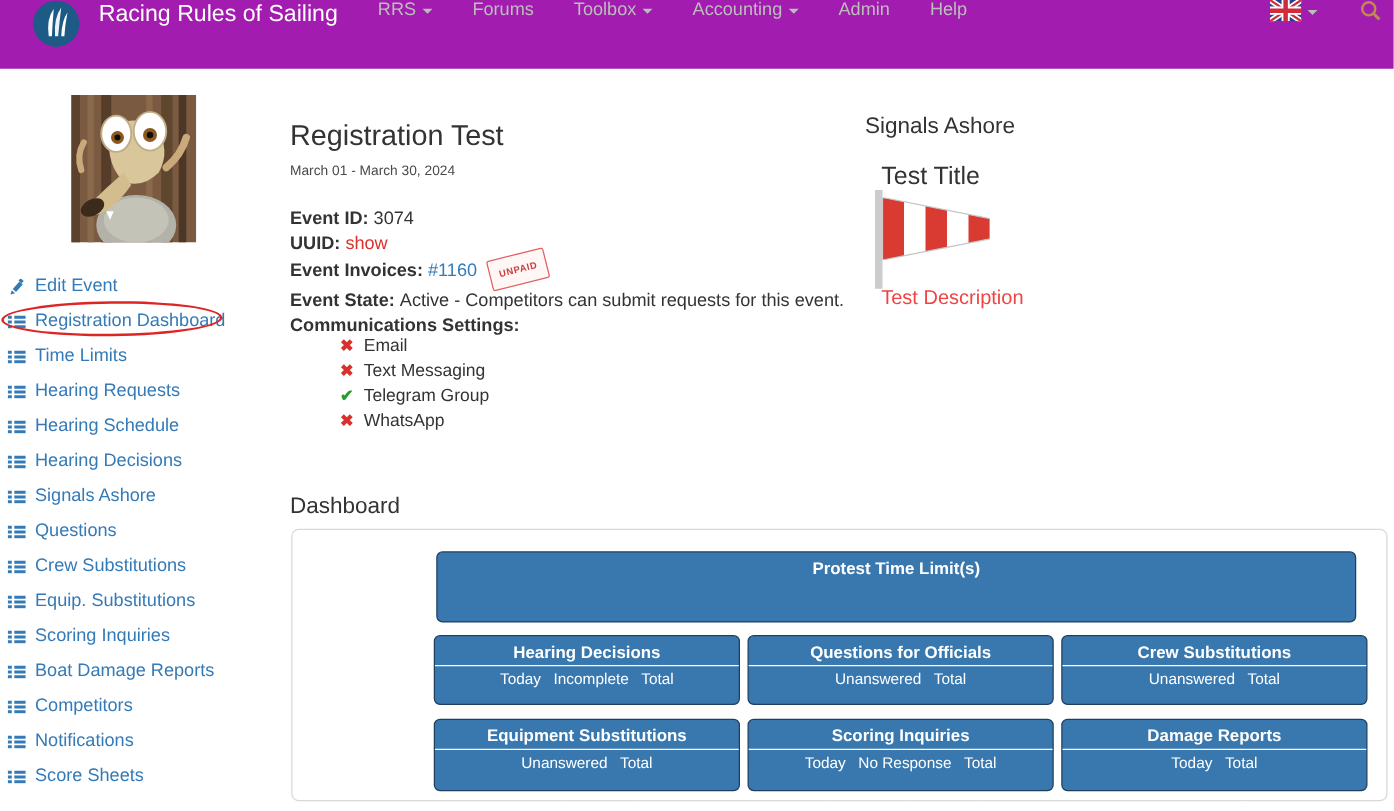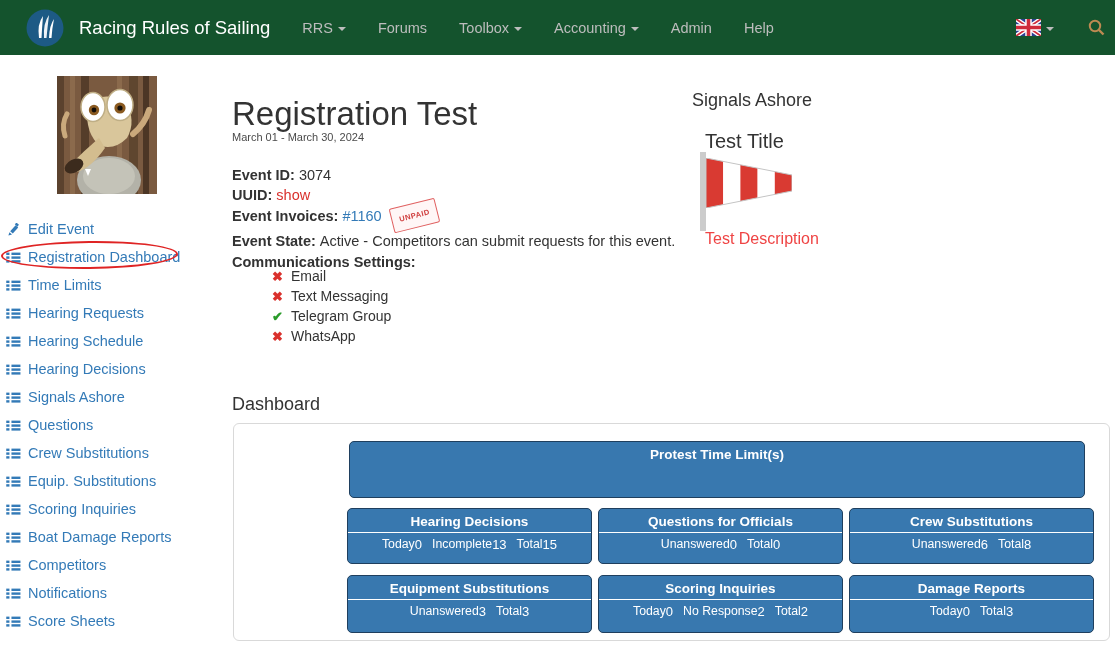--- a/index.html
+++ b/index.html
@@ -4,21 +4,21 @@
 <style>
   * { box-sizing: border-box; margin: 0; padding: 0; }
   html,body { width:1115px; height:649px; }
   body {
     font-family: "Liberation Sans", sans-serif;
     background:#fff; color:#333; position:relative; overflow:hidden;
   }
   
   .navbar {
     position:absolute; top:0; left:0; width:1115px; height:55px;
-    background:#14532d; display:flex; align-items:center;
+    background:#a21caf; display:flex; align-items:flex-start;
   }
   .brand-logo { width:38px; height:38px; margin-left:26px; flex:0 0 auto; }
   .brand-text { color:#fff; font-size:18.5px; font-weight:500; margin-left:15px; white-space:nowrap; }
   .nav-menu { display:flex; align-items:center; margin-left:16px; }
   .nav-item {
     color:#bdbdbd; font-size:14.5px; padding:0 16px; cursor:pointer; white-space:nowrap;
     display:flex; align-items:center; text-decoration:none;
   }
   .caret {
     display:inline-block; width:0; height:0; margin-left:5px; margin-top:2px;
@@ -38,21 +38,21 @@
     color:#337ab7; font-size:14.5px; white-space:nowrap;
   }
   .side-item .icn { width:16px; margin-right:6px; display:flex; color:#337ab7; flex:0 0 auto; }
   .annotation-ellipse {
     position:absolute; left:1px; top:241px; width:177px; height:28px;
     border:2px solid #df2424; border-radius:50%; transform:rotate(-0.6deg);
     pointer-events:none;
   }
 
   
-  .page-title { position:absolute; left:232px; top:95px; font-size:33px; font-weight:500; color:#333; }
+  .page-title { position:absolute; left:232px; top:95px; font-size:23px; font-weight:500; color:#333; }
   .date-range { position:absolute; left:232px; top:131px; font-size:11px; color:#4a4a4a; }
   .event-info { position:absolute; left:232px; top:165px; font-size:14.5px; line-height:20.3px; color:#333; }
   .event-info b { font-weight:700; }
   .link-blue { color:#337ab7; text-decoration:none; cursor:pointer; }
   .link-red { color:#d9302c; text-decoration:none; cursor:pointer; }
   .stamp {
     display:inline-block; transform:rotate(-14deg); transform-origin:center;
     border:1.4px solid #e06060; color:#cf3b3b; font-size:7.5px; font-weight:700;
     letter-spacing:.5px; padding:1.5px 7px; border-radius:2px; margin-left:9px;
     background:rgba(255,235,235,.45); position:relative; top:-3px;
@@ -80,21 +80,21 @@
     color:#fff; text-align:center; display:flex; flex-direction:column; cursor:pointer;
   }
   .tile-wide { left:115px; top:17px; width:736px; height:57px;gap:40px; }
   .tile-sm { width:245px; height:56px; }
   .r2 { top:84px; } .r3 { top:151px; height:58px; }
   .c1 { left:113px; } .c2 { left:364px; } .c3 { left:615px; }
   .tile-title { font-size:13.5px; font-weight:700; padding-top:4px; line-height:17px; }
   .tile-hr { border:none; border-top:1.5px solid #fff; margin:2px 0 0 0; }
   .tile-body { font-size:12.5px; margin-top:9px;margin-left:40px; }
   .stats { display:flex; justify-content:center; gap:10px; margin-top:3px; }
-  .stat { display:flex; align-items:center; }
+  .stat { display:flex; flex-direction:column; align-items:center;gap:19px; }
   .stat-label { font-size:12.3px; line-height:15px; }
   .stat-value { font-size:13px; line-height:16px; margin-top:1px; }
   svg.defs { position:absolute; width:0; height:0; }
 </style>
 </head>
 <body>
 
 <svg class="defs">
   <defs>
     <g id="icn-list">

